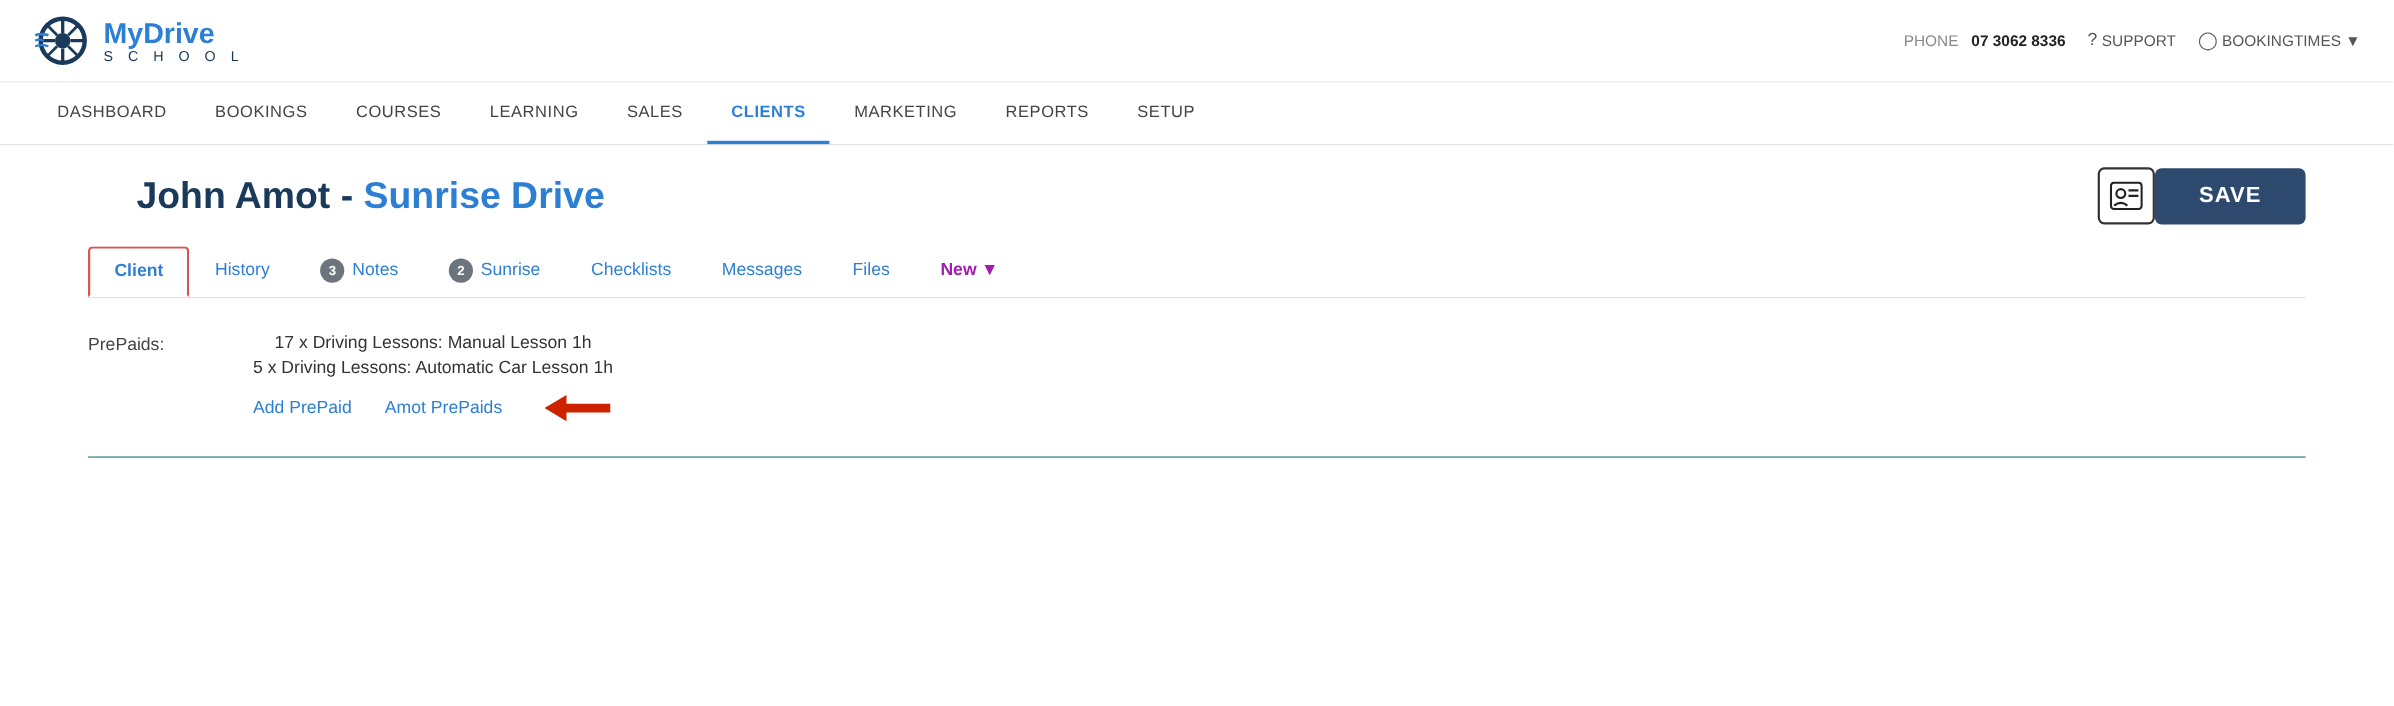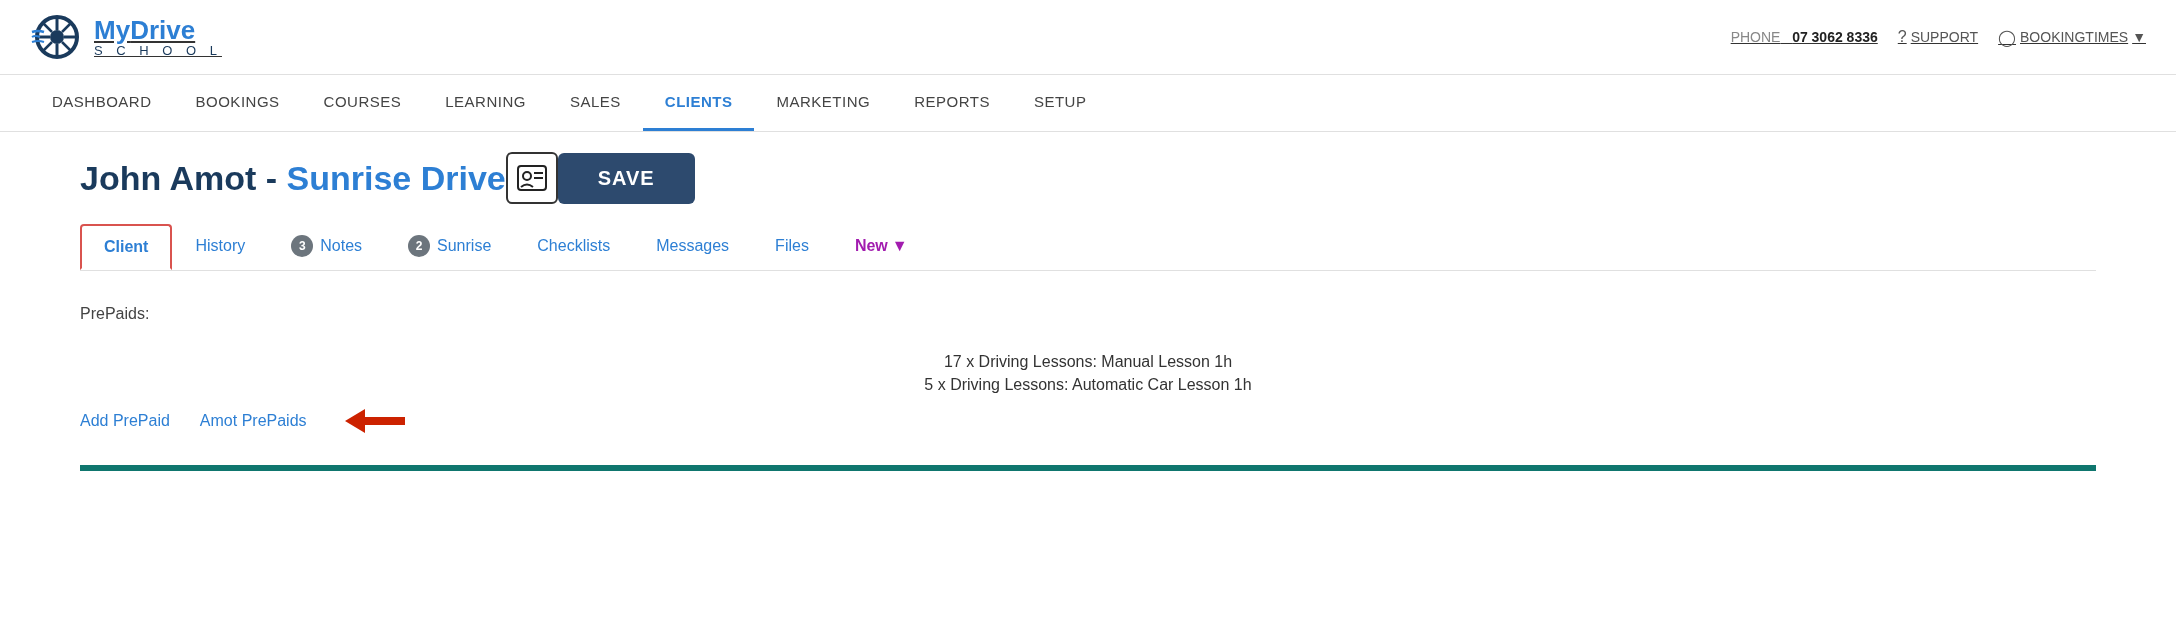--- a/index.html
+++ b/index.html
@@ -6,21 +6,20 @@
     body { font-family: 'Segoe UI', Arial, sans-serif; background: #fff; color: #333; }
 
     
     .top-bar {
       display: flex;
       align-items: center;
       justify-content: space-between;
       padding: 10px 30px;
       border-bottom: 1px solid #e0e0e0;
       background: #fff;
-      text-decoration: underline;
     }
     .logo-area {
       display: flex;
       align-items: center;
       gap: 10px;
     }
     .logo-icon {
       width: 54px;
       height: 54px;
     }
@@ -78,22 +77,23 @@
 
     
     .content {
       padding: 20px 80px 30px 80px;
     }
 
     
     .page-header {
       display: flex;
       align-items: center;
-      justify-content: flex-start;
+      justify-content: space-between;
       margin-bottom: 18px;
+      margin-left: 44px;
     }
     .page-title {
       font-size: 34px;
       font-weight: 900;
       color: #1a3a5c;
     }
     .page-title .subtitle {
       color: #2d7fd4;
       font-weight: 700;
     }
@@ -173,22 +173,21 @@
       display: flex;
       align-items: center;
       gap: 4px;
     }
 
     
     .prepaids-section {
       display: flex;
       gap: 30px;
       padding: 10px 0 30px 0;
-      border-bottom: 6px solid #0f766e;
-      flex-direction: column;
+      border-bottom: 1px solid #0f766e;
     }
     .prepaids-label {
       font-size: 16px;
       color: #444;
       min-width: 120px;
       padding-top: 2px;
     }
     .prepaids-content {
       display: flex;
       flex-direction: column;

